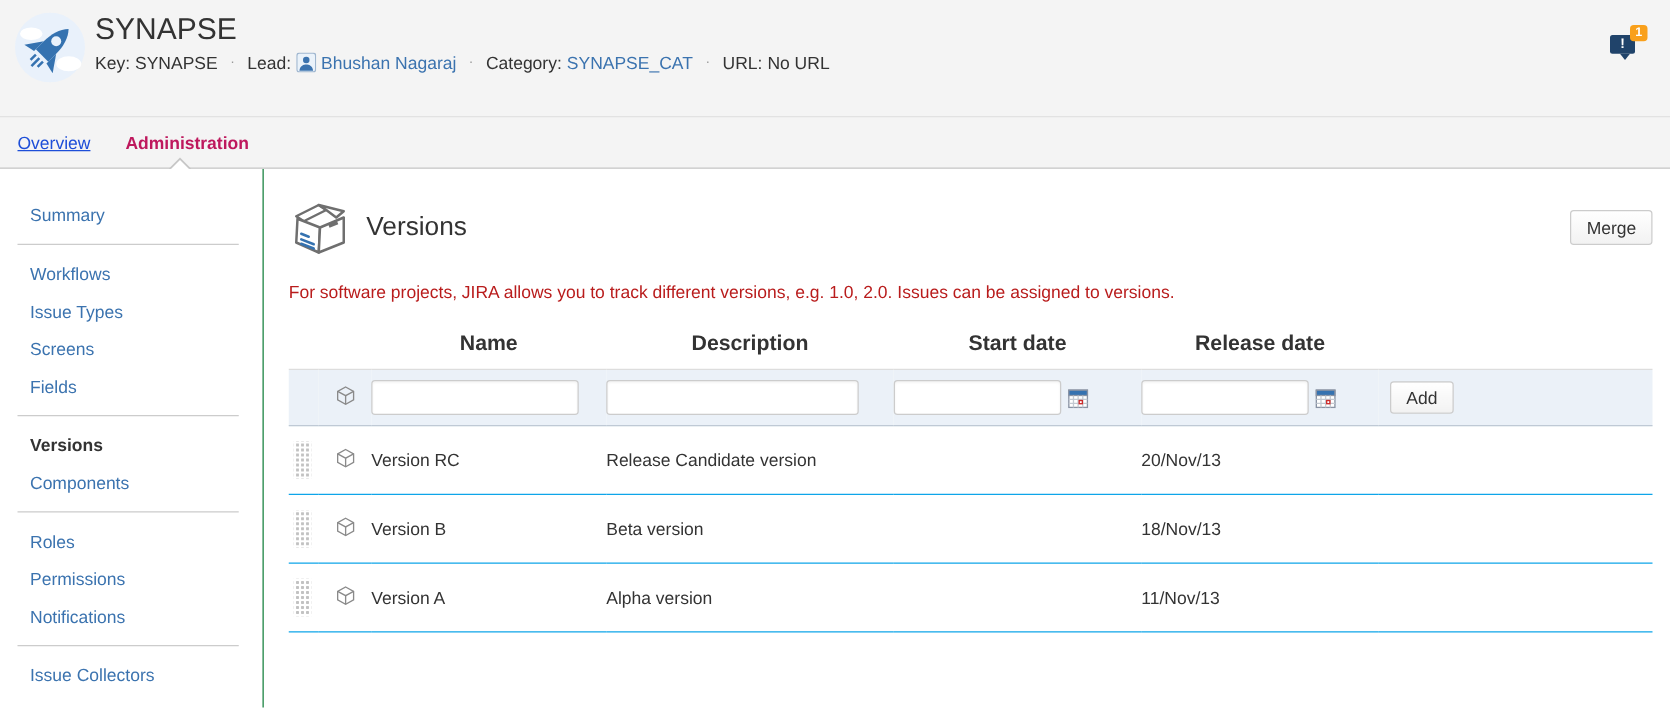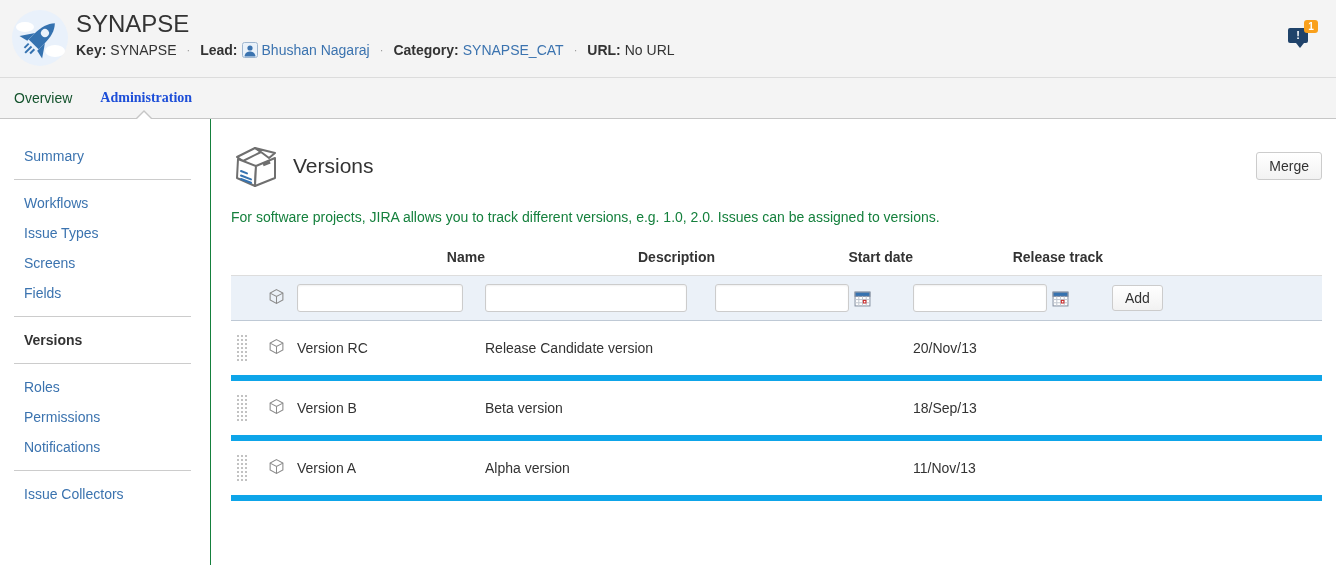--- a/index.html
+++ b/index.html
@@ -5,28 +5,28 @@
   * { margin:0; padding:0; box-sizing:border-box; }
   html,body { width:1336px; height:566px; }
   body {
     font-family:"Liberation Sans","DejaVu Sans",sans-serif;
     font-size:14px; color:#333; background:#fff; overflow:hidden;
   }
   .page { width:1336px; height:566px; position:relative; }
 
   
   .proj-header {
-    height:78px; background:#f4f4f4; border-bottom:1px solid #dcdcdc;
+    height:94px; background:#f4f4f4; border-bottom:1px solid #dcdcdc;
     position:relative; padding:10px 16px 0 12px;
   }
   .avatar-circle { position:absolute; left:12px; top:10px; width:56px; height:56px; }
   .head-text { margin-left:64px; }
   .proj-title { font-size:24px; font-weight:400; color:#333; line-height:28px; }
   .proj-meta { margin-top:4px; font-size:14px; color:#333; display:flex; align-items:center; }
-  .proj-meta .lbl { color:#333; margin-right:4px;font-weight:bold; }
+  .proj-meta .lbl { color:#333; margin-right:4px; }
   .proj-meta a { color:#3b73af; text-decoration:none; }
   .meta-sep { color:#999; margin:0 10px; font-size:11px; }
   .mini-avatar { width:16px; height:16px; vertical-align:-3px; margin-right:4px; }
 
   
   .notif { position:absolute; right:22px; top:22px; width:26px; height:26px; cursor:pointer; }
   .notif-bubble {
     position:absolute; left:0; top:6px; width:20px; height:15px;
     background:#20436a; border-radius:2px; color:#fff; font-weight:bold;
     font-size:11px; text-align:center; line-height:15px;
@@ -41,22 +41,22 @@
     background:#f9a01b; border-radius:3px; color:#fff; font-size:10px;
     font-weight:bold; text-align:center; line-height:13px; padding:0 2px;
   }
 
   
   .tab-bar {
     height:41px; background:#f4f4f4; border-bottom:1px solid #c6c6c6;
     display:flex; align-items:center; padding-left:14px; position:relative;
   }
   .tab { margin-right:28px; font-size:14px; text-decoration:none; }
-  .tab.link { color:#14532d; cursor:pointer; }
-  .tab.active { color:#1d4ed8; font-weight:bold; cursor:default; position:relative;font-family:Liberation Serif, serif; }
+  .tab.link { color:#1d4ed8; cursor:pointer;text-decoration:underline; }
+  .tab.active { color:#be185d; font-weight:bold; cursor:default; position:relative; }
   .tab-caret {
     position:absolute; left:135px; bottom:-1px; width:0; height:0;
     border-left:9px solid transparent; border-right:9px solid transparent;
     border-bottom:9px solid #c6c6c6;
   }
   .tab-caret::after {
     content:""; position:absolute; left:-8px; top:1.5px; width:0; height:0;
     border-left:8px solid transparent; border-right:8px solid transparent;
     border-bottom:8px solid #fff;
   }
@@ -76,43 +76,43 @@
   
   .title-row { display:flex; align-items:center; }
   .page-icon { width:50px; height:50px; flex-shrink:0; }
   .page-title { font-size:21px; font-weight:400; color:#333; margin-left:12px; }
   .btn {
     display:inline-block; background:linear-gradient(#ffffff,#f2f2f2);
     border:1px solid #ccc; border-radius:3px; padding:5px 12px;
     font-size:14px; color:#333; cursor:pointer; font-family:inherit;
   }
   .merge-btn { margin-left:auto; }
-  .page-desc { margin-top:18px; font-size:14px; color:#15803d; }
+  .page-desc { margin-top:18px; font-size:14px; color:#b91c1c; }
 
   
   table.versions { width:100%; margin-top:18px; border-collapse:collapse; table-layout:fixed; }
   col.c-handle { width:24px; } col.c-icon { width:42px; }
   col.c-name { width:188px; } col.c-desc { width:230px; }
   col.c-start { width:198px; } col.c-release { width:190px; }
   th {
-    text-align:right; font-size:14px; font-weight:bold; color:#333;
+    text-align:center; font-size:17px; font-weight:bold; color:#333;
     padding:6px 0 10px; border-bottom:1px solid #ddd;
   }
   tr.add-row { background:#ebf1f8; }
   tr.add-row td { padding:8px 0; border-bottom:1px solid #bfc9d5; vertical-align:middle; }
   td.icon-cell { text-align:center; vertical-align:middle; }
   .txt {
     height:28px; border:1px solid #ccc; border-radius:3px; padding:0 6px;
     font-family:inherit; font-size:13px; background:#fff;
     box-shadow:inset 0 1px 2px rgba(0,0,0,0.06); vertical-align:middle;
   }
   .txt.w-name { width:166px; } .txt.w-desc { width:202px; } .txt.w-date { width:134px; }
   .cal-icon { vertical-align:middle; margin-left:5px; cursor:pointer; }
   .add-btn { margin-left:9px; padding:4px 12px; }
-  tr.data-row td { border-bottom:6px solid #0ea5e9; padding:12px 0; font-size:14px; color:#333; vertical-align:middle; }
+  tr.data-row td { border-bottom:1px solid #0ea5e9; padding:12px 0; font-size:14px; color:#333; vertical-align:middle; }
   .date-val { color:#7a7a7a; }
   .drag-handle {
     width:14px; height:30px; margin-left:4px; cursor:grab;
     background-image:radial-gradient(circle,#c2c2c2 1.1px,transparent 1.3px);
     background-size:4px 4px; background-position:1px 1px;
   }
 </style>
 </head>
 <body>
 
@@ -172,20 +172,21 @@
 
     <div class="sidebar">
       <a class="side-item" href="#">Summary</a>
       <hr class="side-divider">
       <a class="side-item" href="#">Workflows</a>
       <a class="side-item" href="#">Issue Types</a>
       <a class="side-item" href="#">Screens</a>
       <a class="side-item" href="#">Fields</a>
       <hr class="side-divider">
       <span class="side-item active">Versions</span>
+      <a class="side-item" href="#">Components</a>
       <hr class="side-divider">
       <a class="side-item" href="#">Roles</a>
       <a class="side-item" href="#">Permissions</a>
       <a class="side-item" href="#">Notifications</a>
       <hr class="side-divider">
       <a class="side-item" href="#">Issue Collectors</a>
     </div>
 
     <div class="main">
 
@@ -220,21 +221,21 @@
             <col class="c-release">
             <col>
         </colgroup>
         <thead>
           <tr>
             <th></th>
             <th></th>
             <th>Name</th>
             <th>Description</th>
             <th>Start date</th>
-            <th>Release track</th>
+            <th>Release date</th>
             <th></th>
           </tr>
         </thead>
         <tbody>
 
           <tr class="add-row">
             <td></td>
             <td class="icon-cell">
               <svg width="17" height="17" viewBox="0 0 16 16" fill="none" stroke="#8a8a8a">
                 <polygon points="8,1.5 14,4.8 14,11.2 8,14.5 2,11.2 2,4.8"></polygon>
@@ -305,21 +306,21 @@
             <td class="icon-cell">
               <svg width="17" height="17" viewBox="0 0 16 16" fill="none" stroke="#8a8a8a">
                 <polygon points="8,1.5 14,4.8 14,11.2 8,14.5 2,11.2 2,4.8"></polygon>
                   <polyline points="2,4.8 8,8 14,4.8"></polyline>
                   <line x1="8" y1="8" x2="8" y2="14.5"></line>
               </svg>
             </td>
             <td>Version B</td>
             <td>Beta version</td>
             <td></td>
-            <td class="date-val">18/Sep/13</td>
+            <td class="date-val">18/Nov/13</td>
             <td></td>
           </tr>
           <tr class="data-row">
             <td>
                 <div class="drag-handle"></div>
               </td>
             <td class="icon-cell">
               <svg width="17" height="17" viewBox="0 0 16 16" fill="none" stroke="#8a8a8a">
                 <polygon points="8,1.5 14,4.8 14,11.2 8,14.5 2,11.2 2,4.8"></polygon>
                   <polyline points="2,4.8 8,8 14,4.8"></polyline>

